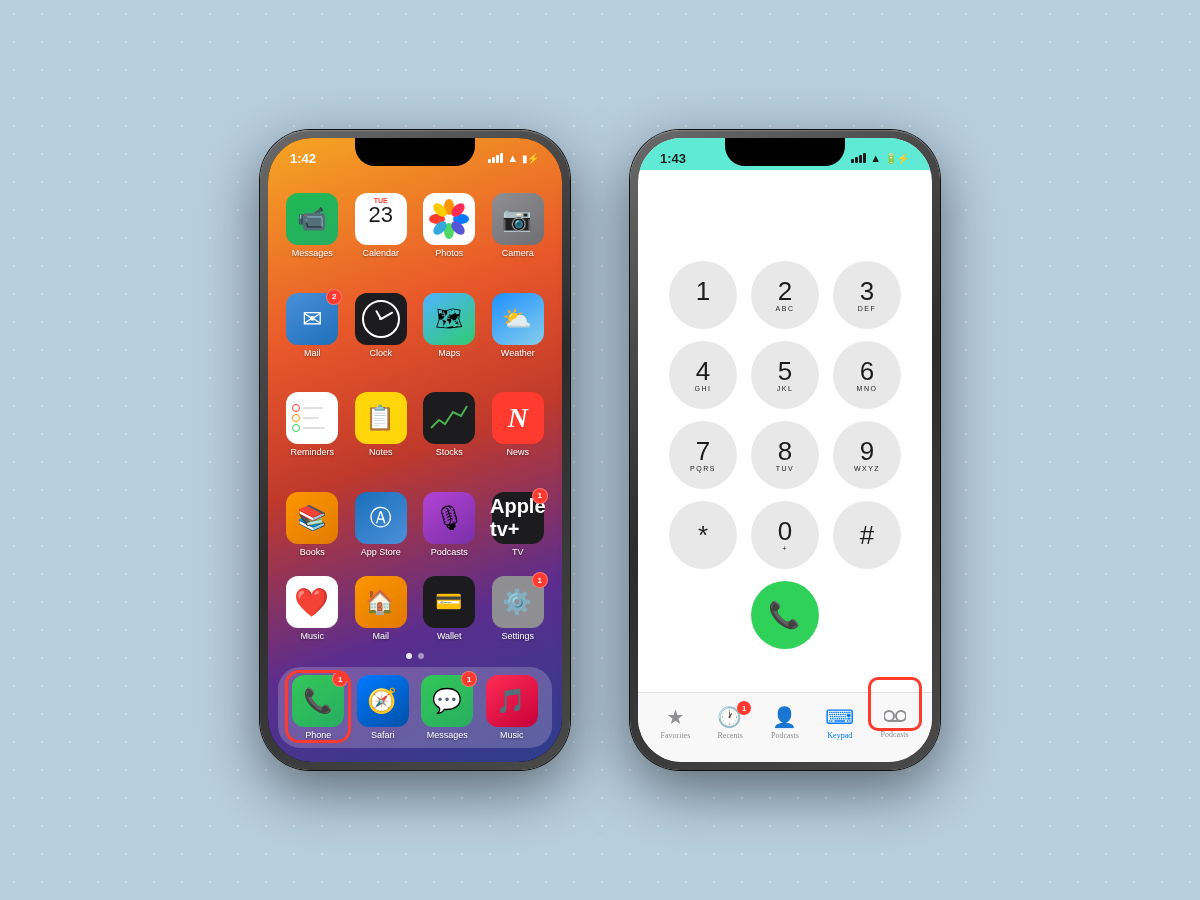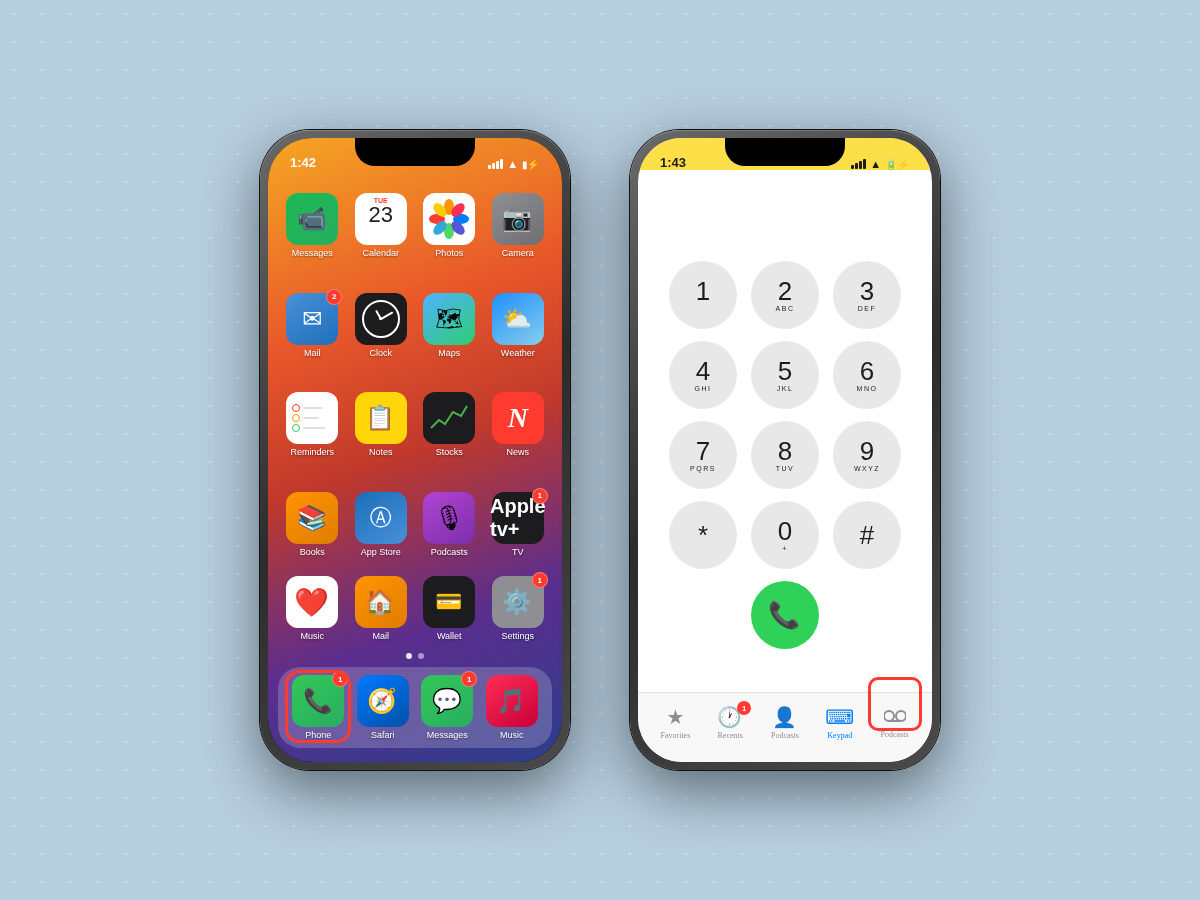--- a/index.html
+++ b/index.html
@@ -56,21 +56,21 @@
       height: 100%;
       background: linear-gradient(160deg, #f5a623 0%, #e8572a 30%, #c0392b 50%, #5b2d8e 75%, #2c3e8c 100%);
       position: relative;
       display: flex;
       flex-direction: column;
     }
 
     .status-bar {
       height: 32px;
       display: flex;
-      align-items: flex-end;
+      align-items: center;
       justify-content: space-between;
       padding: 8px 22px 0;
       position: relative;
       z-index: 5;
     }
 
     .status-time {
       color: #fff;
       font-size: 13px;
       font-weight: 600;
@@ -606,21 +606,21 @@
       </div>
     </div>
   </div>
 </div>
 
 <div class="phone-frame">
   <div class="phone-inner">
     <div class="notch"></div>
     <div class="phone2-screen">
 
-      <div class="status-bar" style="background:#fde047;">
+      <div class="status-bar" style="background:#5eead4;">
         <span class="status-time" style="color:#1c1c1e;">1:43</span>
         <div class="status-icons">
           <div class="signal-bars">
             <div class="signal-bar" style="width:3px;height:4px;background:#1c1c1e;"></div>
             <div class="signal-bar" style="width:3px;height:6px;background:#1c1c1e;"></div>
             <div class="signal-bar" style="width:3px;height:8px;background:#1c1c1e;"></div>
             <div class="signal-bar" style="width:3px;height:10px;background:#1c1c1e;"></div>
           </div>
           <span style="color:#1c1c1e;font-size:11px;">▲</span>
           <span style="color:#1c1c1e;font-size:10px;">🔋⚡</span>

